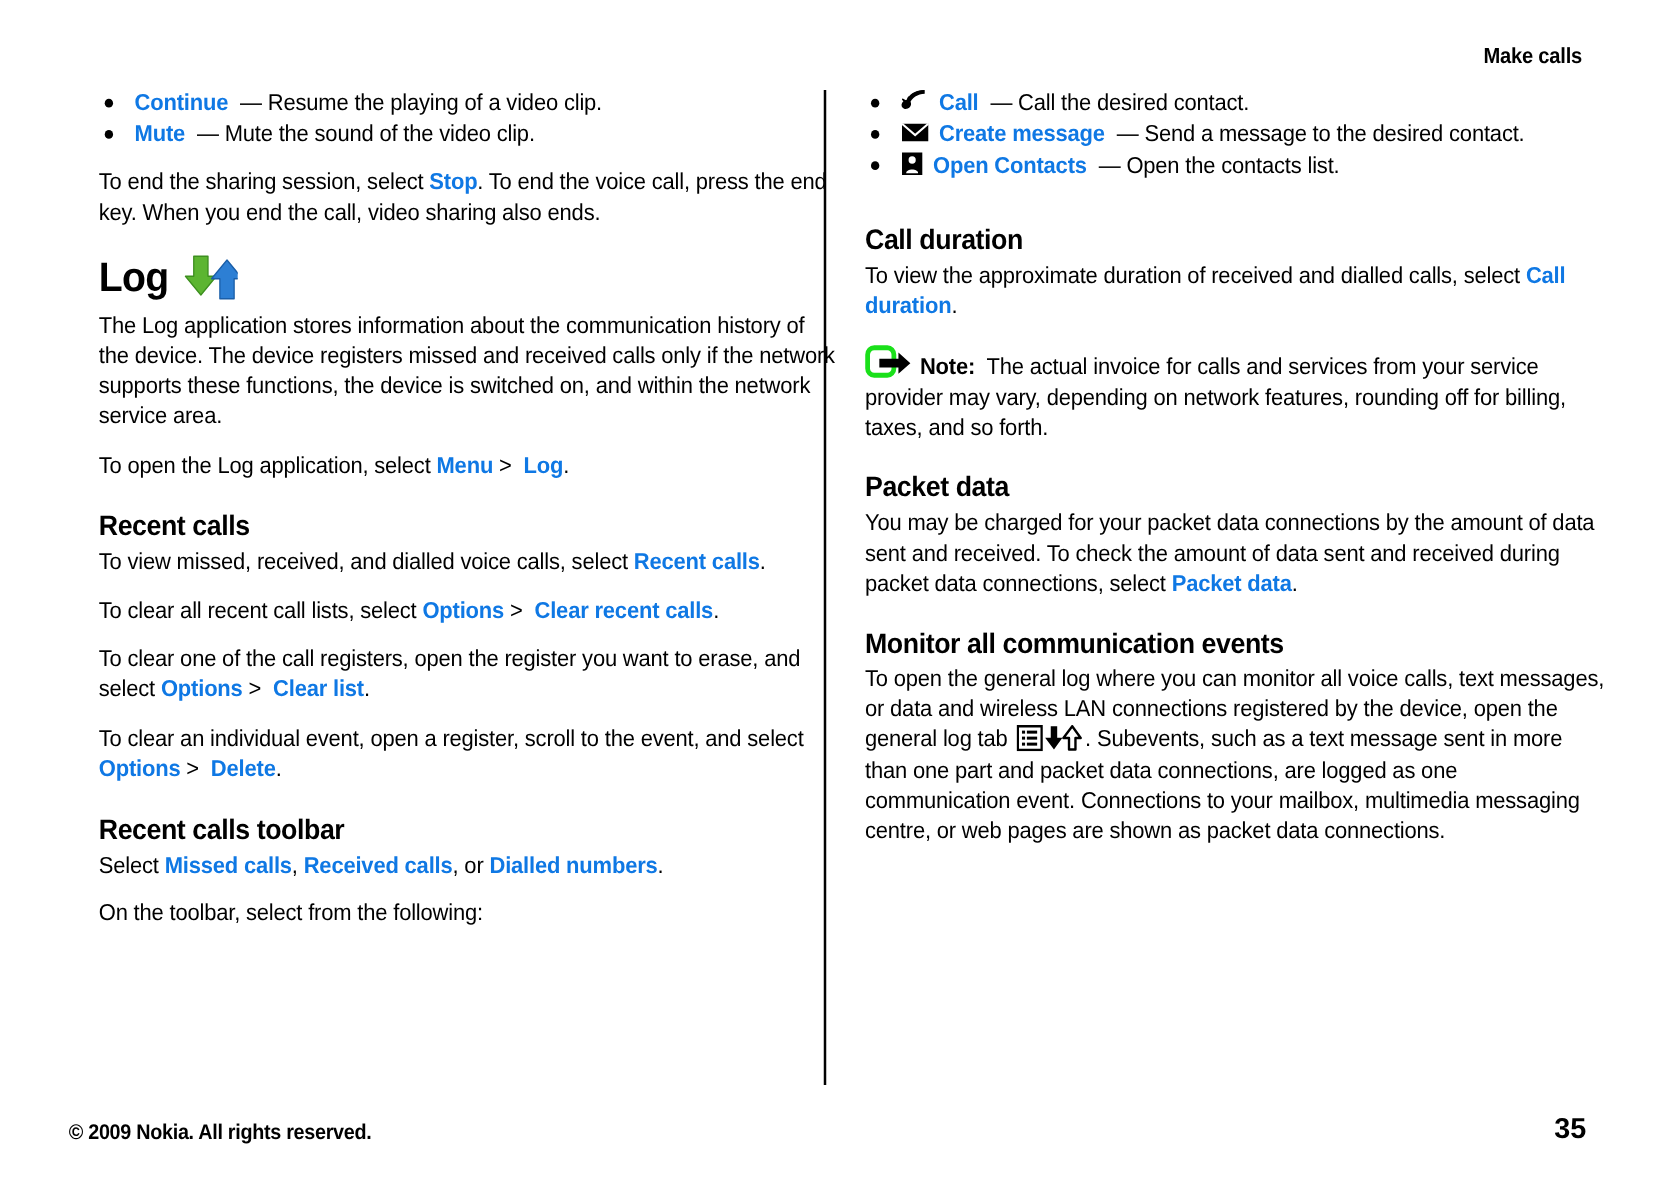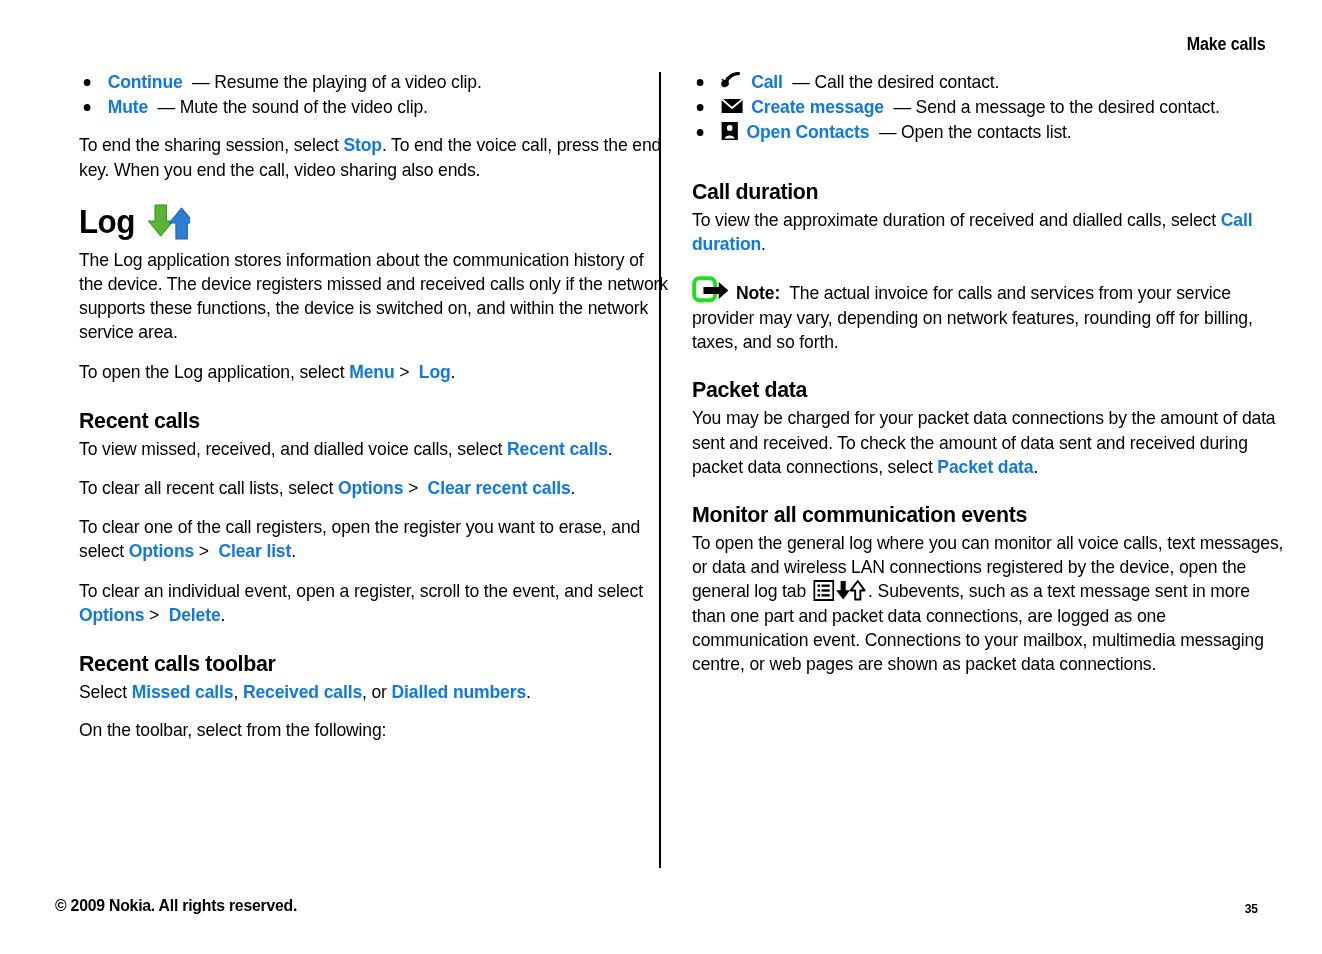--- a/index.html
+++ b/index.html
@@ -147,23 +147,23 @@
     left: 55px;
     bottom: 38px;
     font-size: 17px;
     font-weight: bold;
     letter-spacing: -0.25px;
     transform: scaleX(0.93);
     transform-origin: left center;
   }
   .footer-right {
     position: absolute;
-    right: 64px;
+    right: 53px;
     bottom: 38px;
-    font-size: 12px;
+    font-size: 23px;
     font-weight: bold;
   }
 </style>
 </head>
 <body>
 
 <div class="page">
 
   <div class="header">Make calls</div>
 

